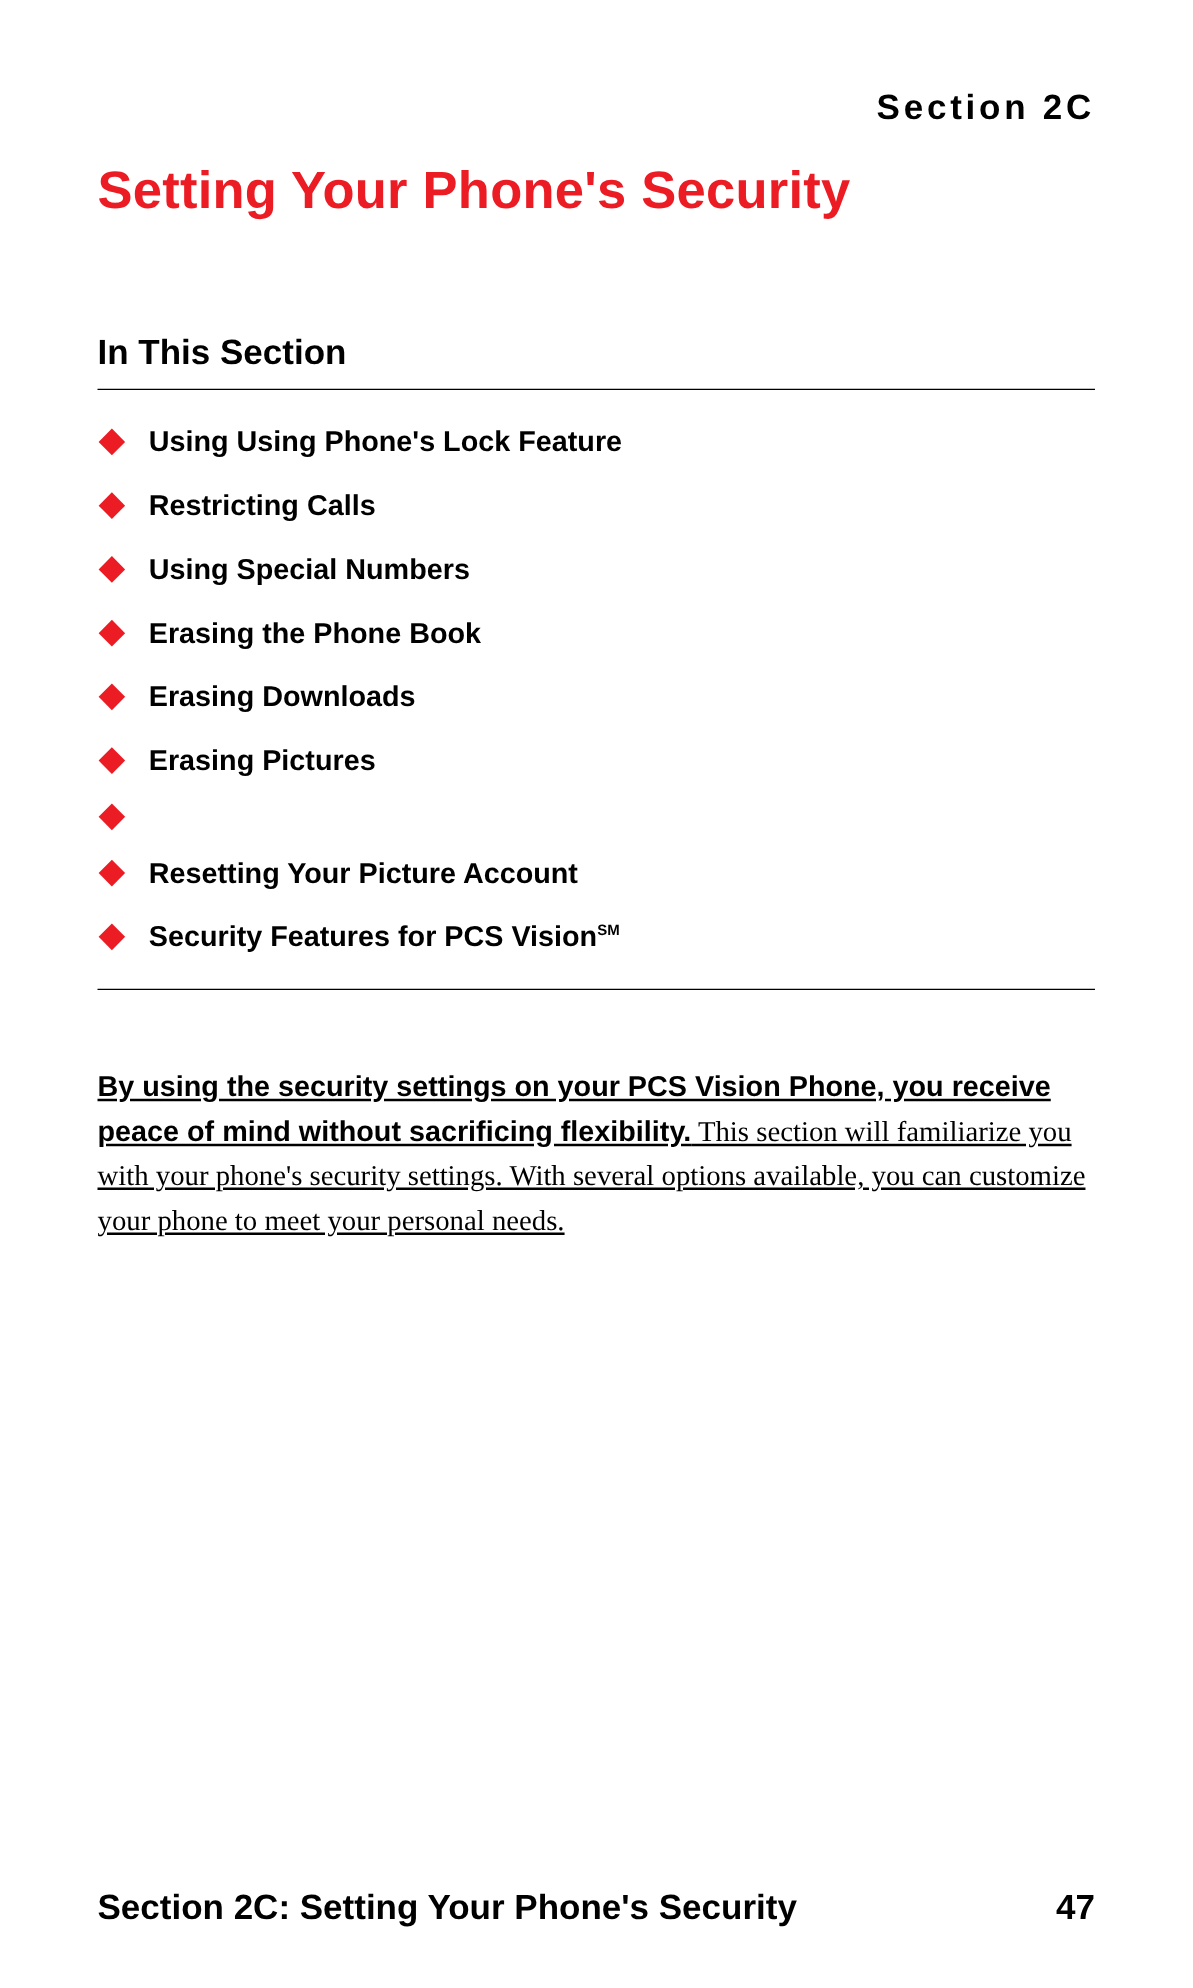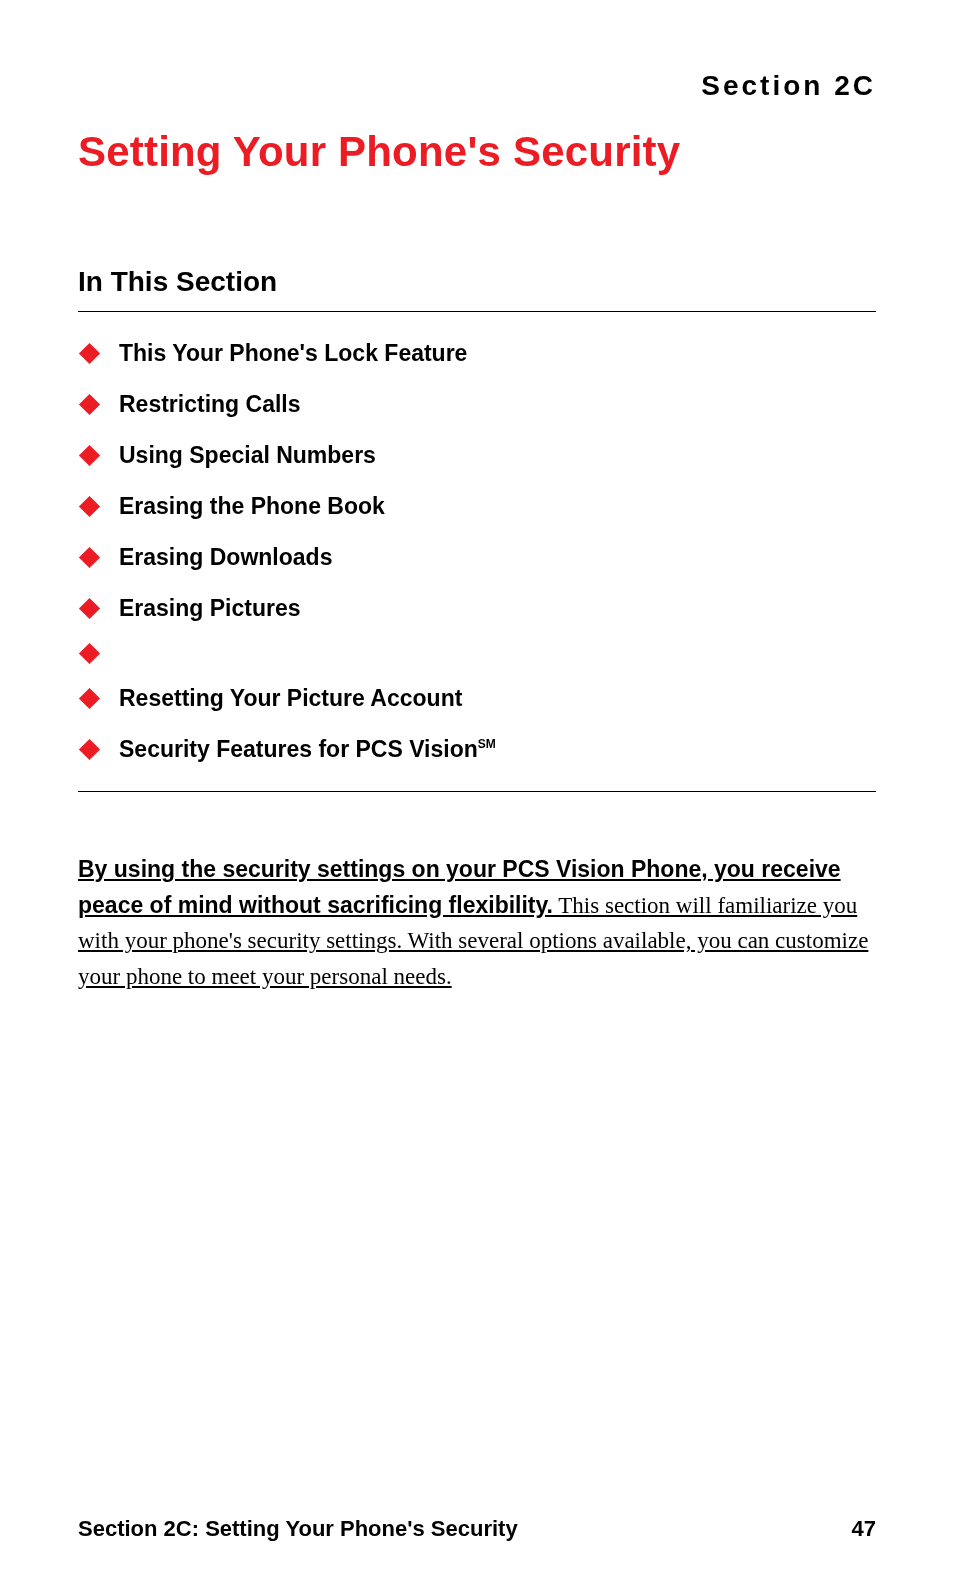--- a/index.html
+++ b/index.html
@@ -88,39 +88,39 @@
   .footer {
     position: absolute;
     bottom: 48px;
     left: 78px;
     right: 78px;
     display: flex;
     justify-content: space-between;
     font-family: "Arial Narrow", Arial, sans-serif;
     font-stretch: condensed;
     font-weight: 700;
-    font-size: 22px;
+    font-size: 28px;
     color: #000;
   }
 </style>
 </head>
 <body>
 
 <div class="page">
 
   <div class="section-label">Section 2C</div>
 
   <h1 class="page-title">Setting Your Phone's Security</h1>
 
   <h2 class="subheading">In This Section</h2>
 
   <ul class="toc">
     <li>
       <span class="diamond"></span>
-      <span>This Your Phone's Lock Feature</span>
+      <span>Using Using Phone's Lock Feature</span>
     </li>
     <li>
       <span class="diamond"></span>
       <span>Restricting Calls</span>
     </li>
     <li>
       <span class="diamond"></span>
       <span>Using Special Numbers</span>
     </li>
     <li>

